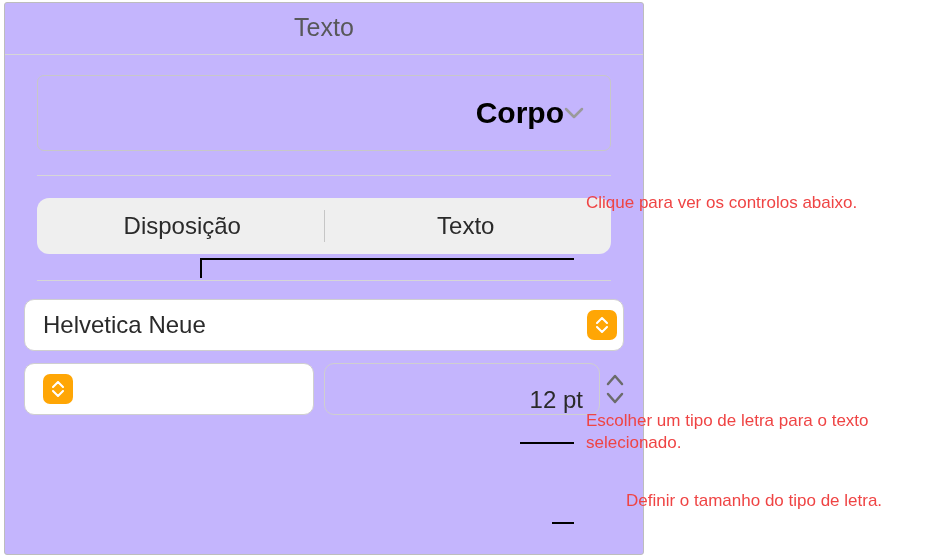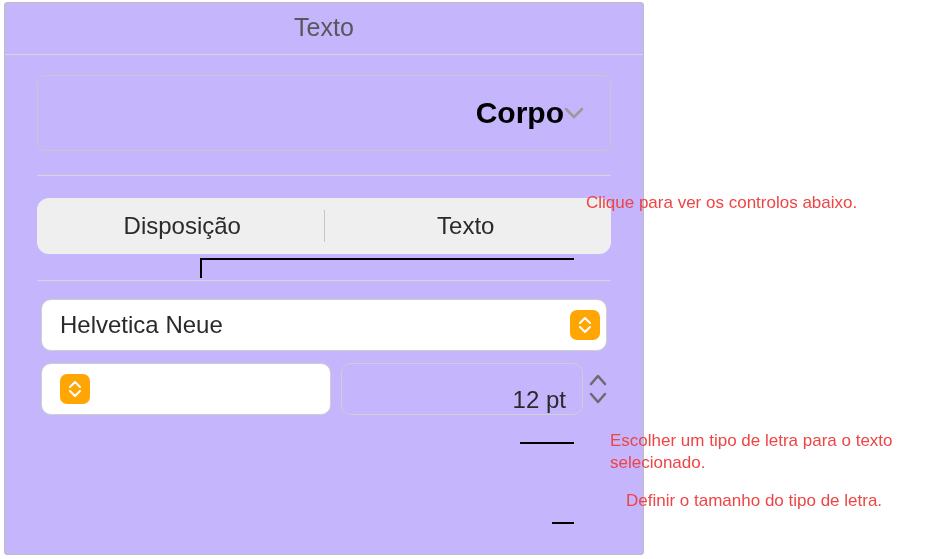--- a/index.html
+++ b/index.html
@@ -79,21 +79,21 @@
       background: #c6c6c6;
       margin: 8px 0;
     }
     .section-label {
       margin: 30px 36px 0;
       font-size: 24px;
       font-weight: 600;
       color: #2a2a2a;
     }
     .font-row {
-      margin: 18px 36px 0;
+      margin: 18px 19px 0;
       display: flex;
       gap: 10px;
       align-items: stretch;
     }
     .select-box {
       border: 1px solid #cfcfcf;
       border-radius: 10px;
       display: flex;
       align-items: center;
       justify-content: space-between;
@@ -148,21 +148,21 @@
       top: 0;
       width: 358px;
     }
     .callout {
       position: absolute;
       font-size: 17px;
       line-height: 1.3;
       color: #ef4444;
     }
     .callout-1 { top: 192px; }
-    .callout-2 { top: 430px; margin-left: 24px; }
+    .callout-2 { top: 410px; }
     .callout-3 { top: 490px; margin-left: 40px; }
     .leader {
       position: absolute;
       background: #000;
       height: 1.5px;
     }
     .leader-1 { left: 200px; top: 258px; width: 374px; }
     .leader-1v { left: 200px; top: 258px; width: 1.5px; height: 20px; background:#000; position:absolute;}
     .leader-2 { left: 520px; top: 442px; width: 54px; }
     .leader-3 { left: 552px; top: 522px; width: 22px; }

